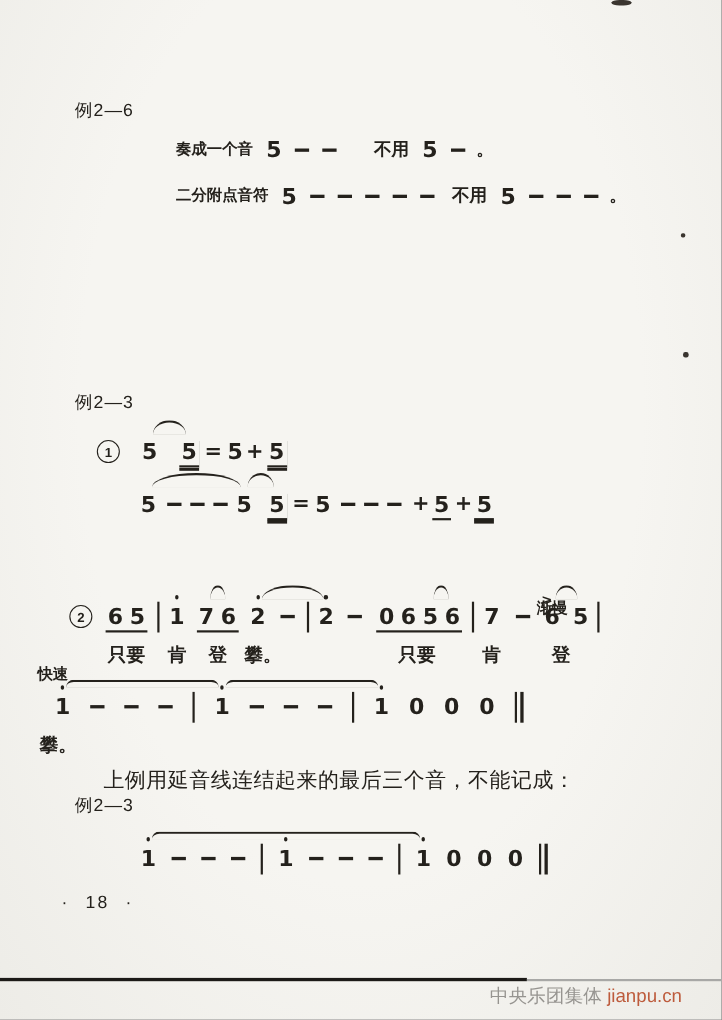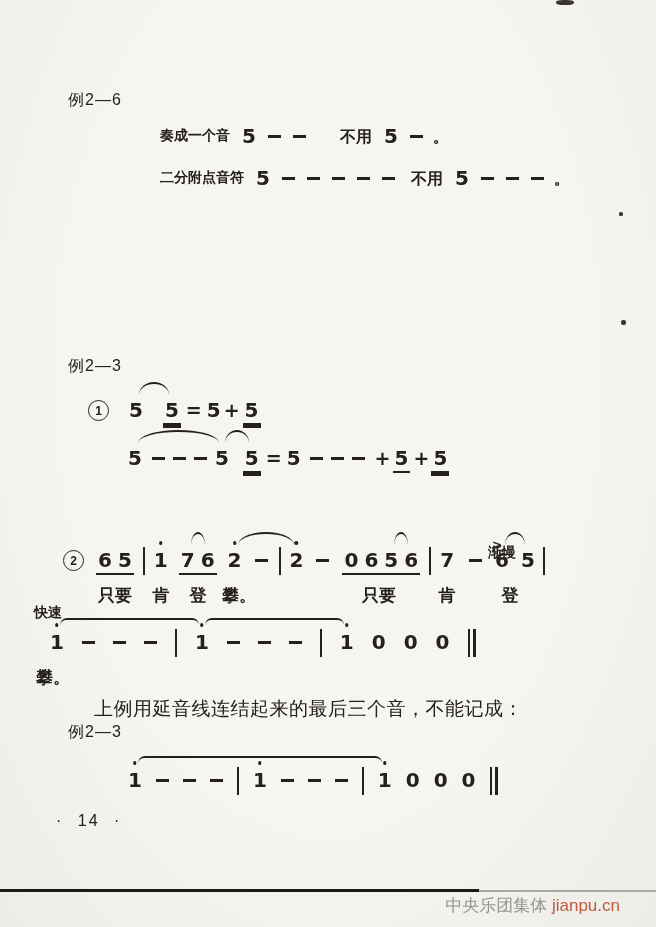--- a/index.html
+++ b/index.html
@@ -224,21 +224,21 @@
         <span class="bar" style="margin-right: 14px;"></span>
         <span class="tk" style="margin-right: 14px;">1<i class="dot"></i></span>
         <span class="tk" style="margin-right: 14px;">0</span>
         <span class="tk" style="margin-right: 14px;">0</span>
         <span class="tk" style="margin-right: 14px;">0</span>
         <span class="bar2" style="margin-right: 14px;"></span>
         <span class="tie flat" style="left: 10px; width: 244px; top: -12px;"></span>
       </div>
     </div>
 
-  <div class="abs" id="pageno">· 14 ·</div>
+  <div class="abs" id="pageno">· 18 ·</div>
   <div class="abs rule-b"></div>
   <div class="abs rule-g"></div>
   <div class="abs" id="watermark">
     <span class="wm-site">中央乐团集体</span>
     <span class="wm-url">jianpu.cn</span>
   </div>
 
   <div class="speck" style="top:0;left:556px;width:18px;height:5px;"></div>
   <div class="speck" style="top:212px;left:619px;width:4px;height:4px;"></div>
   <div class="speck" style="top:320px;left:621px;width:5px;height:5px;"></div>

